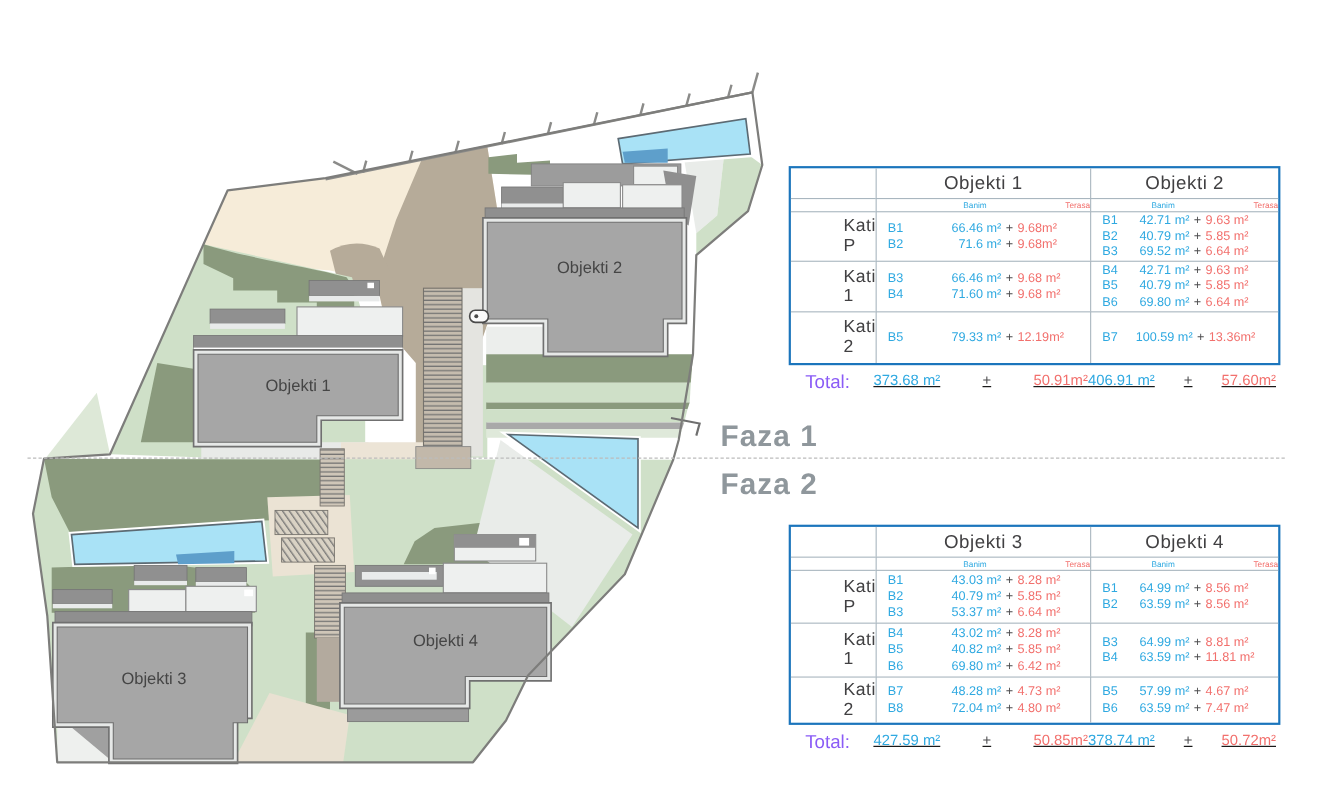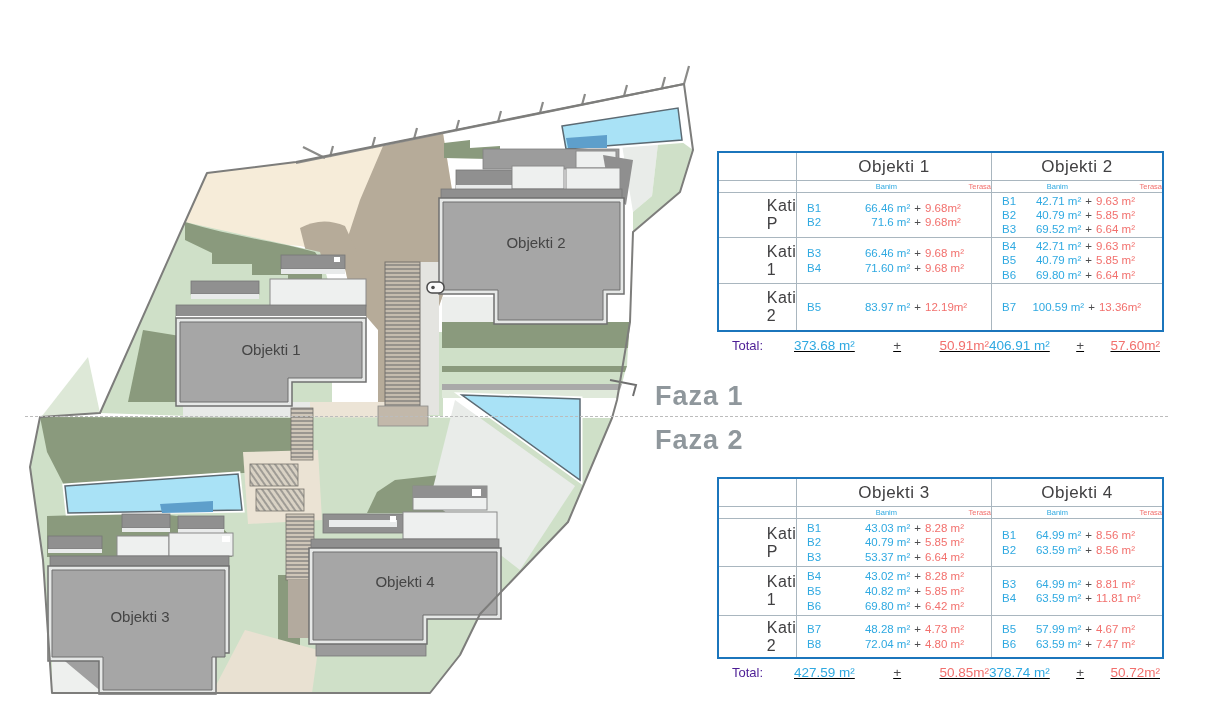--- a/index.html
+++ b/index.html
@@ -29,21 +29,21 @@
   .sub .sub-terasa{width:64px;text-align:right;color:#f2706d;}
   .kati{display:flex;align-items:center;justify-content:center;
     font-size:16px;color:#414042;letter-spacing:0.5px;padding-left:48px;}
   .units{display:flex;flex-direction:column;justify-content:center;padding:1px 8px 1px 10px;}
   .unit{display:flex;align-items:center;font-size:11.5px;height:14.8px;white-space:nowrap;}
   .unit .uid{width:32px;color:#2fa9e1;}
   .unit .banim{flex:1;text-align:right;color:#2fa9e1;}
   .unit .plus{margin:0 4px;color:#4d4d4f;}
   .unit .terasa{width:58px;text-align:left;color:#f2706d;}
   .total-row{display:grid;grid-template-columns:77px 195px 171px;margin-top:6px;}
-  .total-label{padding-left:15px;color:#4c1d95;font-size:13px;}
+  .total-label{padding-left:15px;color:#8b5cf6;font-size:17px;}
   .total-val{display:flex;justify-content:space-between;font-size:13.5px;white-space:nowrap;text-decoration:underline;}
   .total-val .banim{color:#2fa9e1;}
   .total-val .plus{margin:0 4px;color:#4d4d4f;}
   .total-val .terasa{color:#f2706d;}
 
   svg text{font-family:"Liberation Sans", sans-serif;}
 </style>
 </head>
 <body>
 
@@ -294,21 +294,21 @@
               <span class="banim">69.80 m²</span>
               <span class="plus">+</span>
               <span class="terasa">6.64 m²</span>
             </div>
           </div>
 
         <div class="cell row-line kati">Kati 2</div>
         <div class="cell col-b row-line units">
             <div class="unit">
               <span class="uid">B5</span>
-              <span class="banim">83.97 m²</span>
+              <span class="banim">79.33 m²</span>
               <span class="plus">+</span>
               <span class="terasa">12.19m²</span>
             </div>
           </div>
         <div class="cell col-b row-line units">
             <div class="unit">
               <span class="uid">B7</span>
               <span class="banim">100.59 m²</span>
               <span class="plus">+</span>
               <span class="terasa">13.36m²</span>

